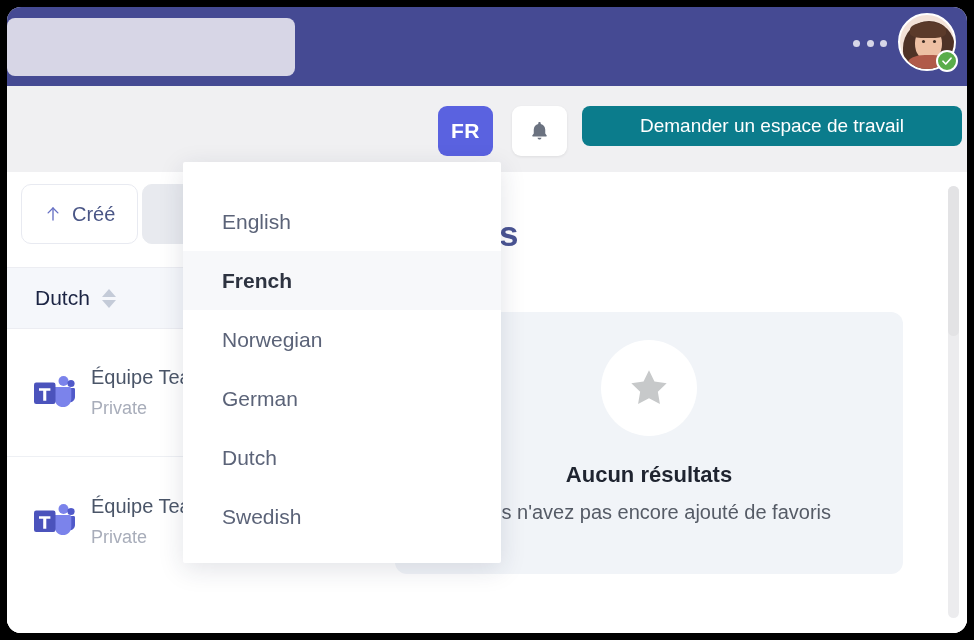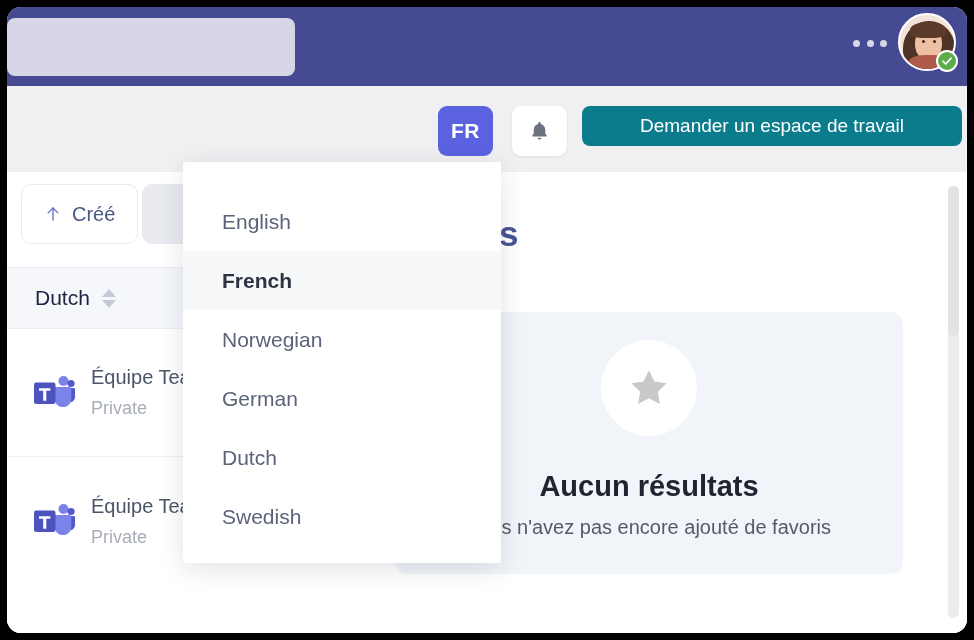--- a/index.html
+++ b/index.html
@@ -195,21 +195,21 @@
     display: flex; flex-direction: column; align-items: center;
   }
   .star-circle {
     margin-top: 28px;
     width: 96px; height: 96px; border-radius: 50%;
     background: #ffffff;
     display: flex; align-items: center; justify-content: center;
   }
   .star-circle svg { width: 46px; height: 46px; }
   .empty-title {
-    margin-top: 34px; font-size: 29px; font-weight: bold; color: #1f2430;
+    margin-top: 26px; font-size: 22px; font-weight: bold; color: #1f2430;
   }
   .empty-sub {
     margin-top: 13px; font-size: 20px; color: #555b66;
     white-space: nowrap;
   }
 
   
   .scrollbar-track {
     position: absolute; right: 8px; top: 14px;
     width: 11px; height: 432px;

